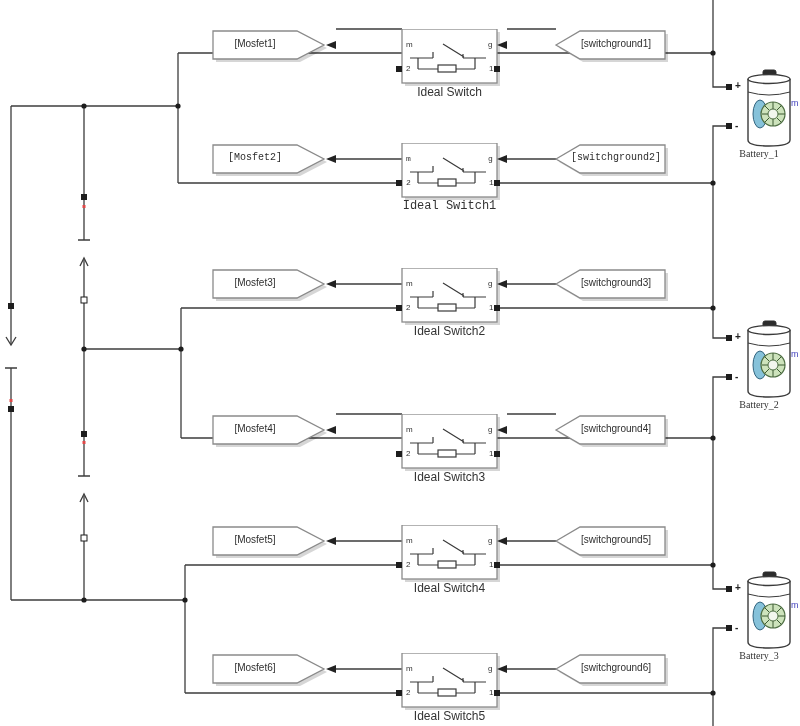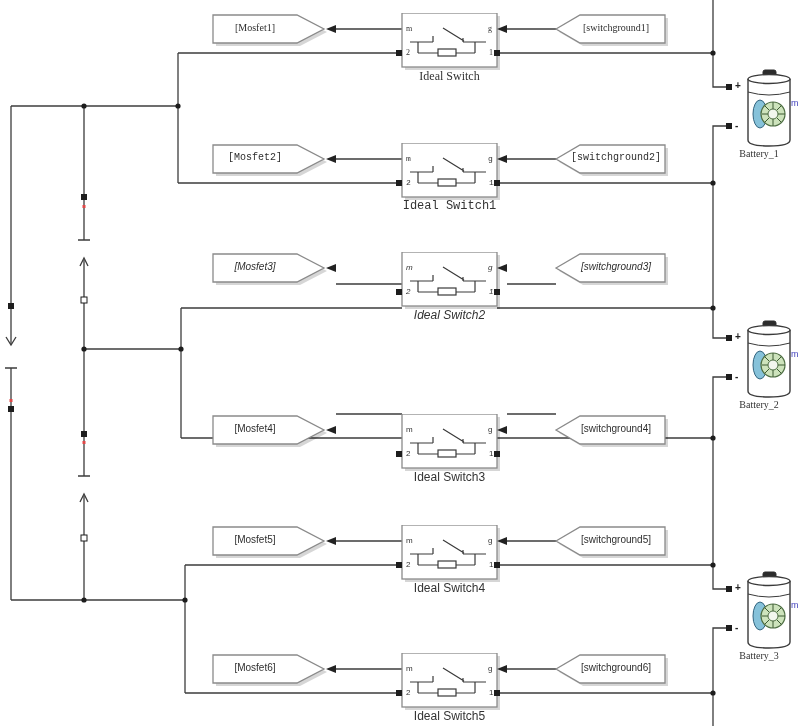--- a/index.html
+++ b/index.html
@@ -109,21 +109,21 @@
     <circle class="dot" cx="185" cy="600" r="2.6"></circle>
     <circle class="dot" cx="713" cy="53" r="2.6"></circle>
     <circle class="dot" cx="713" cy="183" r="2.6"></circle>
     <circle class="dot" cx="713" cy="308" r="2.6"></circle>
     <circle class="dot" cx="713" cy="438" r="2.6"></circle>
     <circle class="dot" cx="713" cy="565" r="2.6"></circle>
     <circle class="dot" cx="713" cy="693" r="2.6"></circle>
   </svg>
 
   <div id="rows">
-  <div class="switch-row" style="top: 13px; font-family: Liberation Serif, serif;">
+  <div class="switch-row" style="top: 29px;">
     <svg width="800" height="84" viewBox="0 0 800 84">
       <polygon class="shadow" points="216,5 300,5 327,19 300,33 216,33"></polygon>
       <polygon class="tag" points="213,2 297,2 324,16 297,30 213,30"></polygon>
       <polygon class="arrow" points="336,12 326,16 336,20"></polygon>
       <rect class="shadow" x="405" y="3" width="95" height="54"></rect>
       <rect class="block" x="402" y="0" width="95" height="54"></rect>
       <g class="icon">
         <path d="M410 29 H433 M433 29 V23 M443 15 L464 28 M463 29 H486 M463 29 V25 M418 29 V40 M418 40 H438 M456 40 H475 M475 40 V29"></path>
         <rect class="res" x="438" y="36" width="18" height="7"></rect>
       </g>
@@ -161,21 +161,21 @@
     </svg>
     <div class="lbl goto-lbl">[Mosfet2]</div>
     <div class="lbl from-lbl">[switchground2]</div>
     <div class="plbl p-m">m</div>
     <div class="plbl p-g">g</div>
     <div class="plbl p-2">2</div>
     <div class="plbl p-1">1</div>
     <div class="lbl block-lbl">Ideal Switch1</div>
   </div>
 
-  <div class="switch-row" style="top: 252px; font-style: italic;">
+  <div class="switch-row" style="top: 268px;">
     <svg width="800" height="84" viewBox="0 0 800 84">
       <polygon class="shadow" points="216,5 300,5 327,19 300,33 216,33"></polygon>
       <polygon class="tag" points="213,2 297,2 324,16 297,30 213,30"></polygon>
       <polygon class="arrow" points="336,12 326,16 336,20"></polygon>
       <rect class="shadow" x="405" y="3" width="95" height="54"></rect>
       <rect class="block" x="402" y="0" width="95" height="54"></rect>
       <g class="icon">
         <path d="M410 29 H433 M433 29 V23 M443 15 L464 28 M463 29 H486 M463 29 V25 M418 29 V40 M418 40 H438 M456 40 H475 M475 40 V29"></path>
         <rect class="res" x="438" y="36" width="18" height="7"></rect>
       </g>

